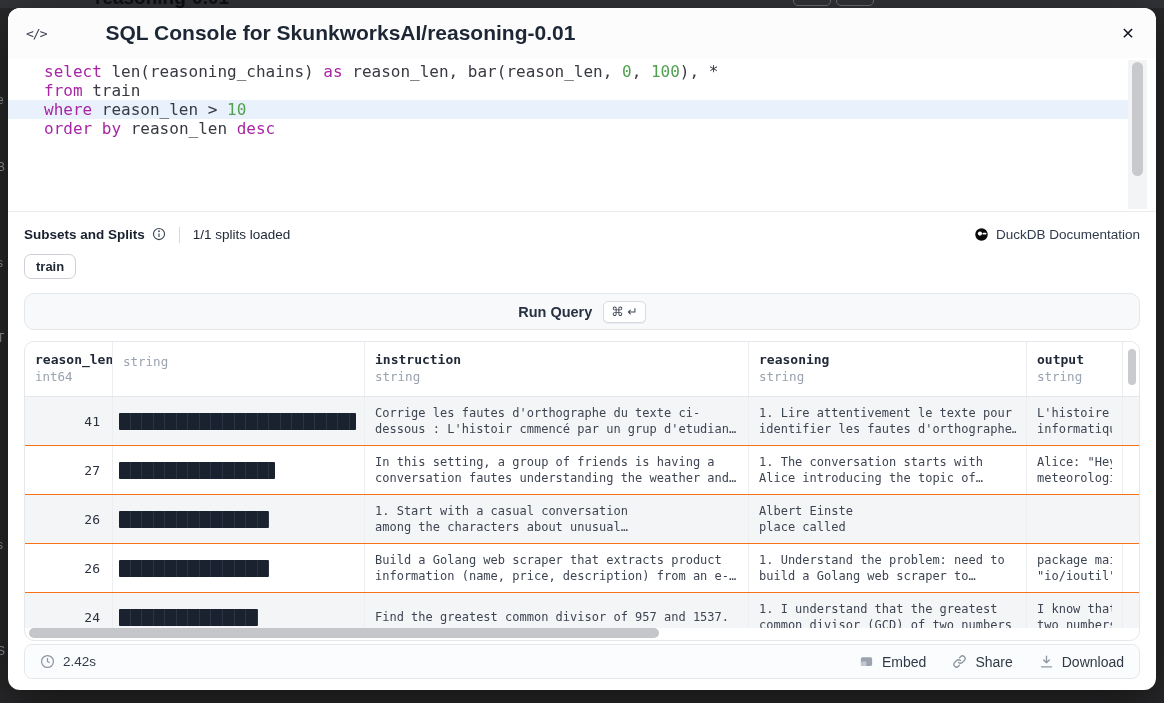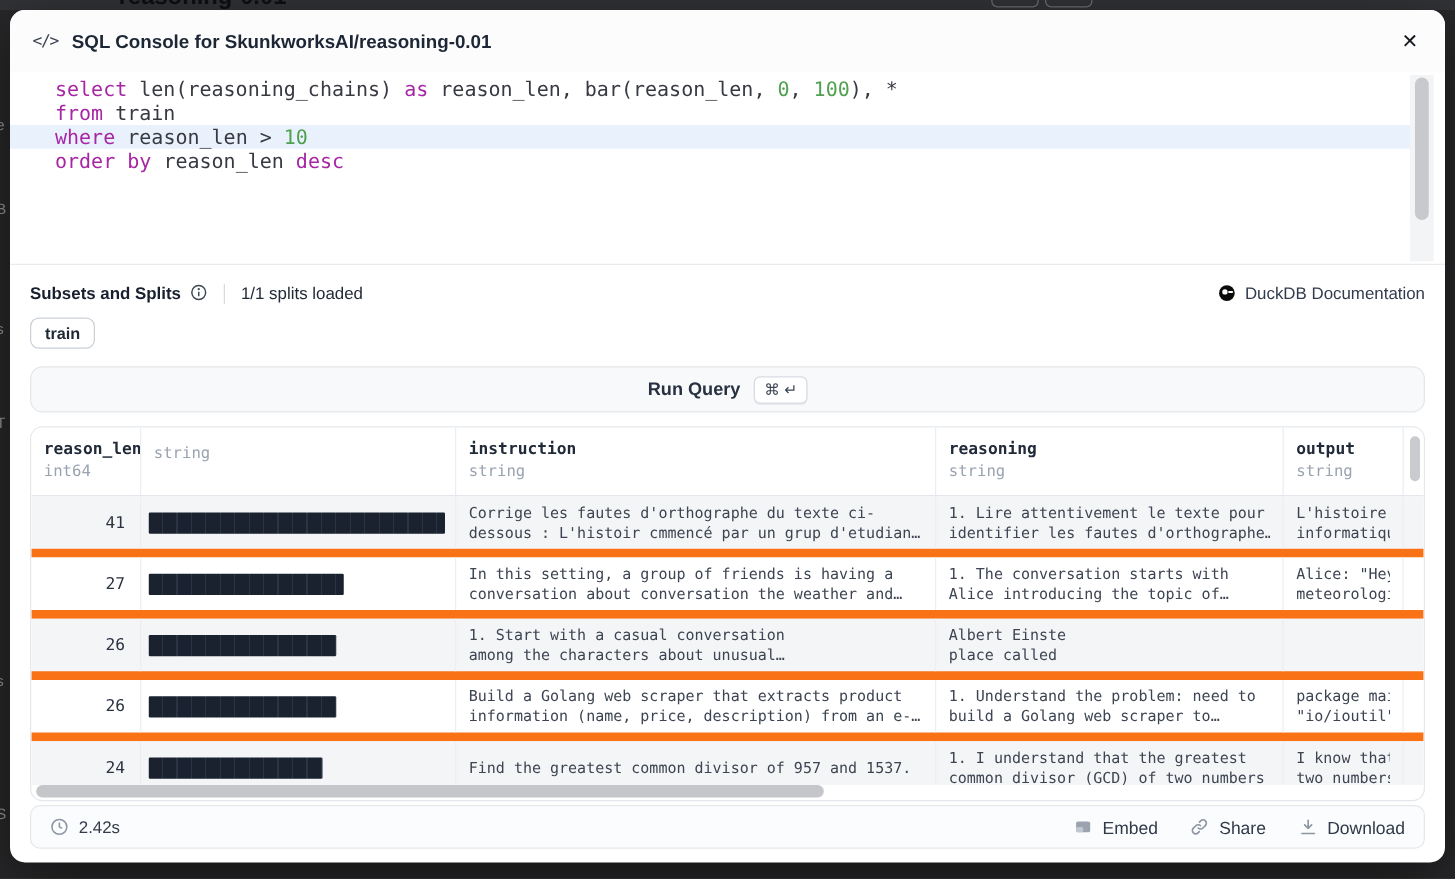--- a/index.html
+++ b/index.html
@@ -18,21 +18,21 @@
 
   
   .modal { position:absolute; left:8px; top:8px; width:1148px; height:682px;
            background:#fff; border-radius:12px; overflow:hidden;
            box-shadow:0 12px 48px rgba(0,0,0,.5); }
 
   .modal-header { position:absolute; top:0; left:0; right:0; height:50px;
                   display:flex; align-items:center; padding:0 18px; background:#fcfcfd; }
   .code-icon { font-family:"DejaVu Sans Mono", monospace; font-size:13px; color:#3b4350;
                margin-right:11px; letter-spacing:-1px; }
-  .modal-title { font-size:15px; font-weight:700; color:#1d2635; }
+  .modal-title { font-size:21px; font-weight:700; color:#1d2635;margin-left:48px; }
   .close-btn { position:absolute; right:16px; top:13px; width:24px; height:24px;
                font-size:16px; color:#14181f; display:flex; align-items:center;
                justify-content:center; cursor:pointer; background:none; border:none; }
 
   
   .editor { position:absolute; top:50px; left:0; width:1148px; height:153px; background:#fff; }
   .editor-lines { padding-top:4px; }
   .code-line { height:19px; line-height:19px; padding-left:36px; margin-right:28px;
                font-family:"DejaVu Sans Mono", monospace; font-size:16px; white-space:pre; }
   .code-line.active { background:var(--active-line,#e9f2fc); }
@@ -74,21 +74,21 @@
                background:#fff; border:1px solid #e4e7eb; border-radius:10px; overflow:hidden; }
   .grid-cols { display:grid; grid-template-columns:88px 252px 384px 278px 96px auto; }
   .thead { height:55px; border-bottom:1px solid #e4e7eb; background:#fff; }
   .th { padding:10px 10px 0; border-right:1px solid #ebedf0; overflow:hidden; cursor:col-resize; }
   .th:last-child { border-right:none; cursor:default; }
   .th-name { font-family:"DejaVu Sans Mono", monospace; font-size:13px; font-weight:700;
              color:#212a39; white-space:pre; }
   .th-type { font-family:"DejaVu Sans Mono", monospace; font-size:12.5px; color:#9aa3b0;
              margin-top:2px; }
   .tbody { height:231px; overflow:hidden; }
-  .tr { height:49px; border-bottom:7px solid #f97316; background:#fff; }
+  .tr { height:49px; border-bottom:1px solid #f97316; background:#fff; }
   .tr.striped { background:#f4f5f7; }
   .td { border-right:1px solid #eceef1; display:flex; align-items:center;
         overflow:hidden; padding:0 10px; }
   .td:last-child { border-right:none; }
   .td.num { justify-content:flex-end; padding-right:12px;
             font-family:"DejaVu Sans Mono", monospace; font-size:13px; color:#2a3240; }
   .td.bar-cell { padding:0 0 0 6px; }
   .bar { height:17px; border-radius:1px;
          background:repeating-linear-gradient(90deg, var(--bar,#1a2230) 0 10.55px, #2b3444 10.55px 11.55px); }
   .cell-lines { width:100%; }
@@ -232,21 +232,21 @@
           <div class="td strip"></div>
         </div>
         <div class="tr grid-cols">
           <div class="td num">27</div>
           <div class="td bar-cell">
             <div class="bar" style="width: 156px;"></div>
           </div>
           <div class="td">
             <div class="cell-lines">
               <div class="cell-line">In this setting, a group of friends is having a</div>
-              <div class="cell-line">conversation about conversation the weather and…</div>
+              <div class="cell-line">conversation fautes understanding the weather and…</div>
             </div>
           </div>
           <div class="td">
             <div class="cell-lines">
               <div class="cell-line">1. The conversation starts with</div>
               <div class="cell-line">Alice introducing the topic of…</div>
             </div>
           </div>
           <div class="td">
             <div class="cell-lines">

